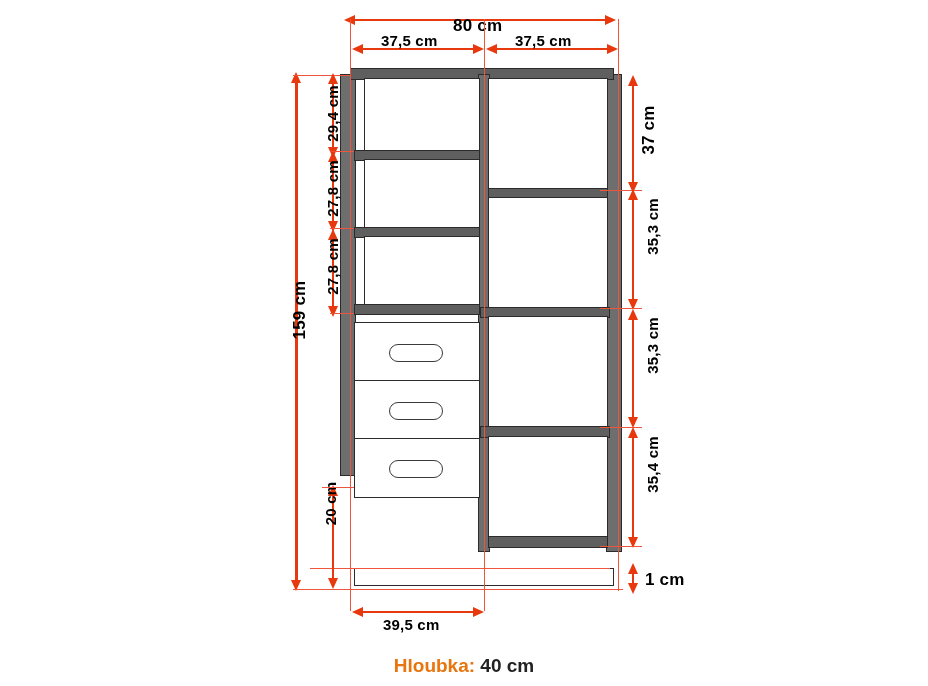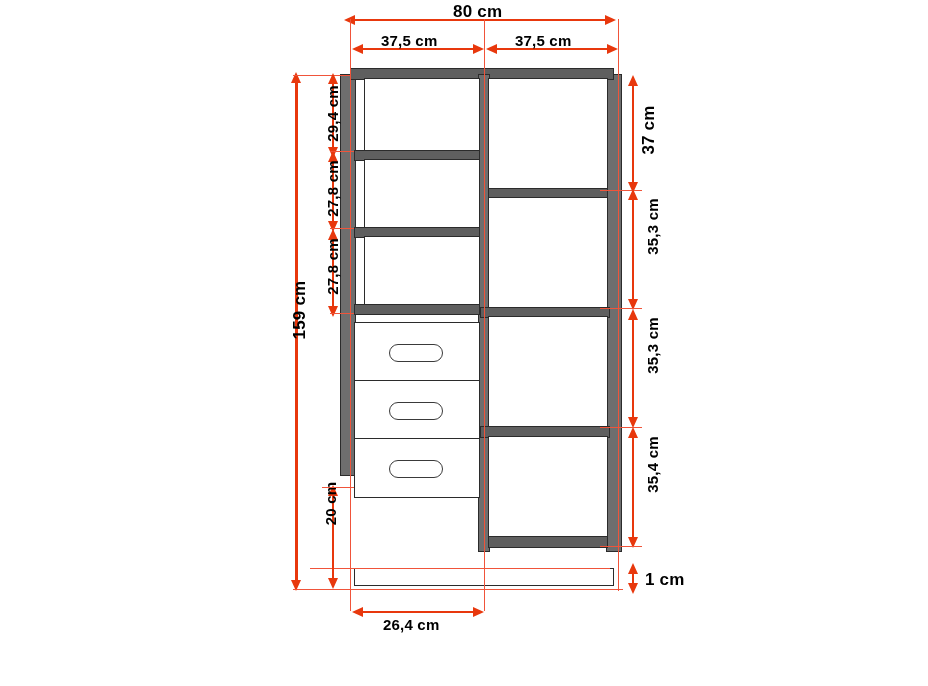--- a/index.html
+++ b/index.html
@@ -108,21 +108,21 @@
 
     <div class="cell" style="left:148px; top:368px; width:118px; height:110px;"></div>
     <div class="panel dark" style="left:148px; top:468px; width:118px; height:10px;"></div>
 
     <div class="plinth" style="left:14px; top:500px; width:258px; height:16px;"></div>
   </div>
 
   <div class="aline hline" style="left:352px; top:19px; width:258px;"></div>
   <div class="ah left" style="left:344px; top:15px;"></div>
   <div class="ah right" style="left:605px; top:15px;"></div>
-  <div class="dim" style="left:453px; top:2px;">80 cm</div>
+  <div class="dim" style="left:453px; top:16px;">80 cm</div>
 
   <div class="wline v" style="left:350px; top:19px; height:592px;"></div>
   <div class="wline v" style="left:484px; top:19px; height:592px;"></div>
   <div class="wline v" style="left:618px; top:19px; height:572px;"></div>
 
   <div class="aline hline" style="left:358px; top:48px; width:120px;"></div>
   <div class="ah left" style="left:352px; top:44px;"></div>
   <div class="ah right" style="left:473px; top:44px;"></div>
   <div class="dim small" style="left:381px; top:32px;">37,5 cm</div>
 
@@ -189,16 +189,20 @@
   <div class="wline h" style="left:600px; top:546px; width:42px;"></div>
 
   <div class="aline vline" style="left:632px; top:570px; height:17px;"></div>
   <div class="ah up" style="left:628px; top:563px;"></div>
   <div class="ah down" style="left:628px; top:583px;"></div>
   <div class="dim" style="left:645px; top:570px;">1 cm</div>
 
   <div class="aline hline" style="left:358px; top:611px; width:120px;"></div>
   <div class="ah left" style="left:352px; top:607px;"></div>
   <div class="ah right" style="left:473px; top:607px;"></div>
-  <div class="dim small" style="left:383px; top:616px;">26,4 cm</div>
-
+  <div class="dim small" style="left:383px; top:616px;">39,5 cm</div>
+
+  <div id="caption">
+    <span class="kw">Hloubka</span><span class="kw">:</span>
+    <span class="val">40 cm</span>
+  </div>
 
 </div>
 
 </body></html>

